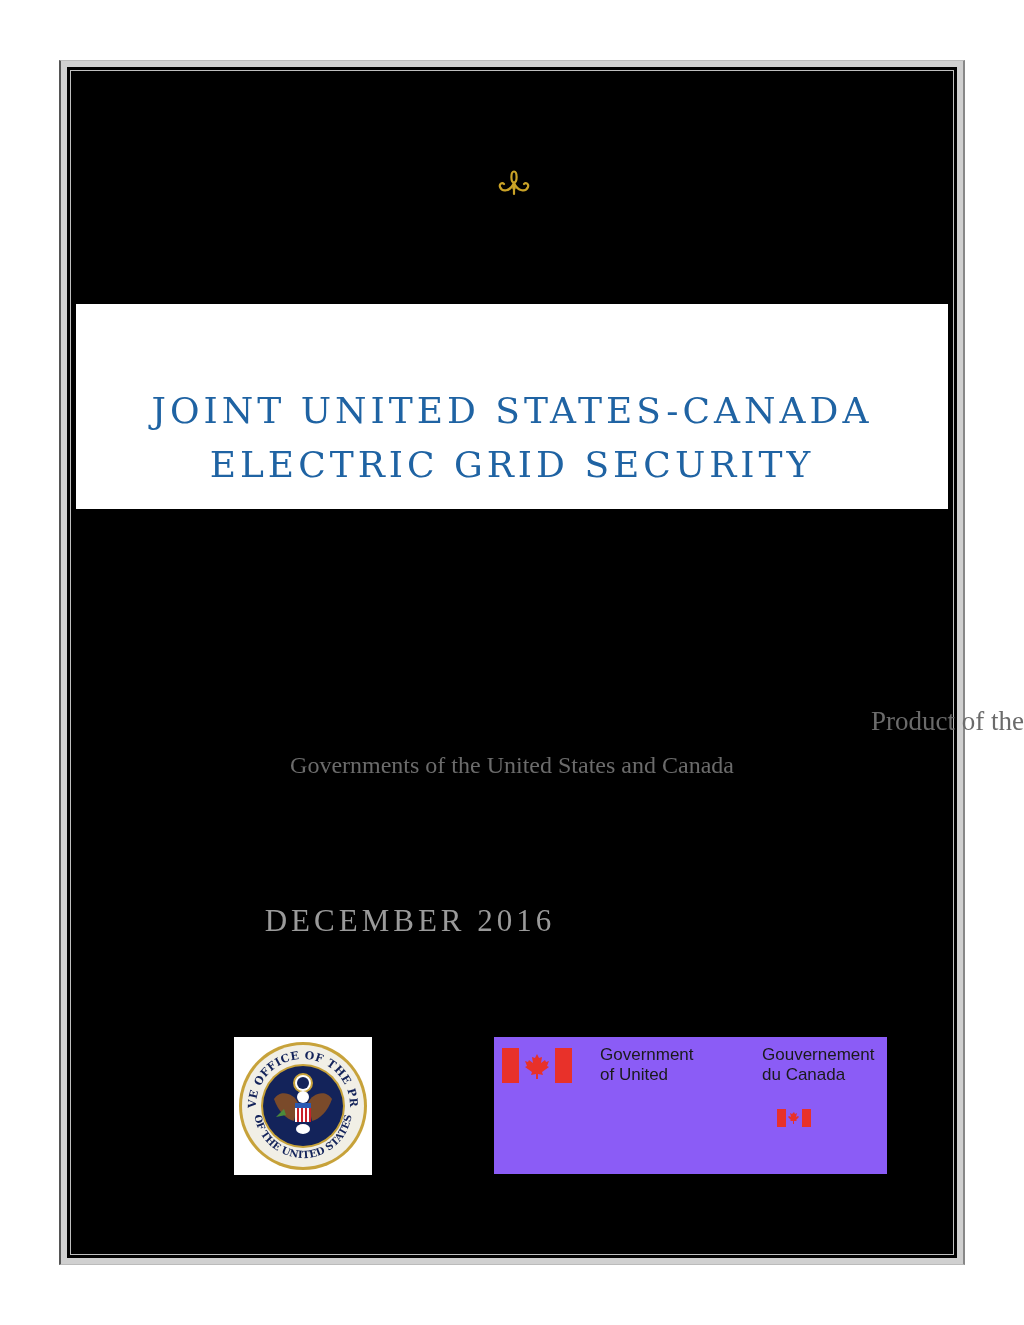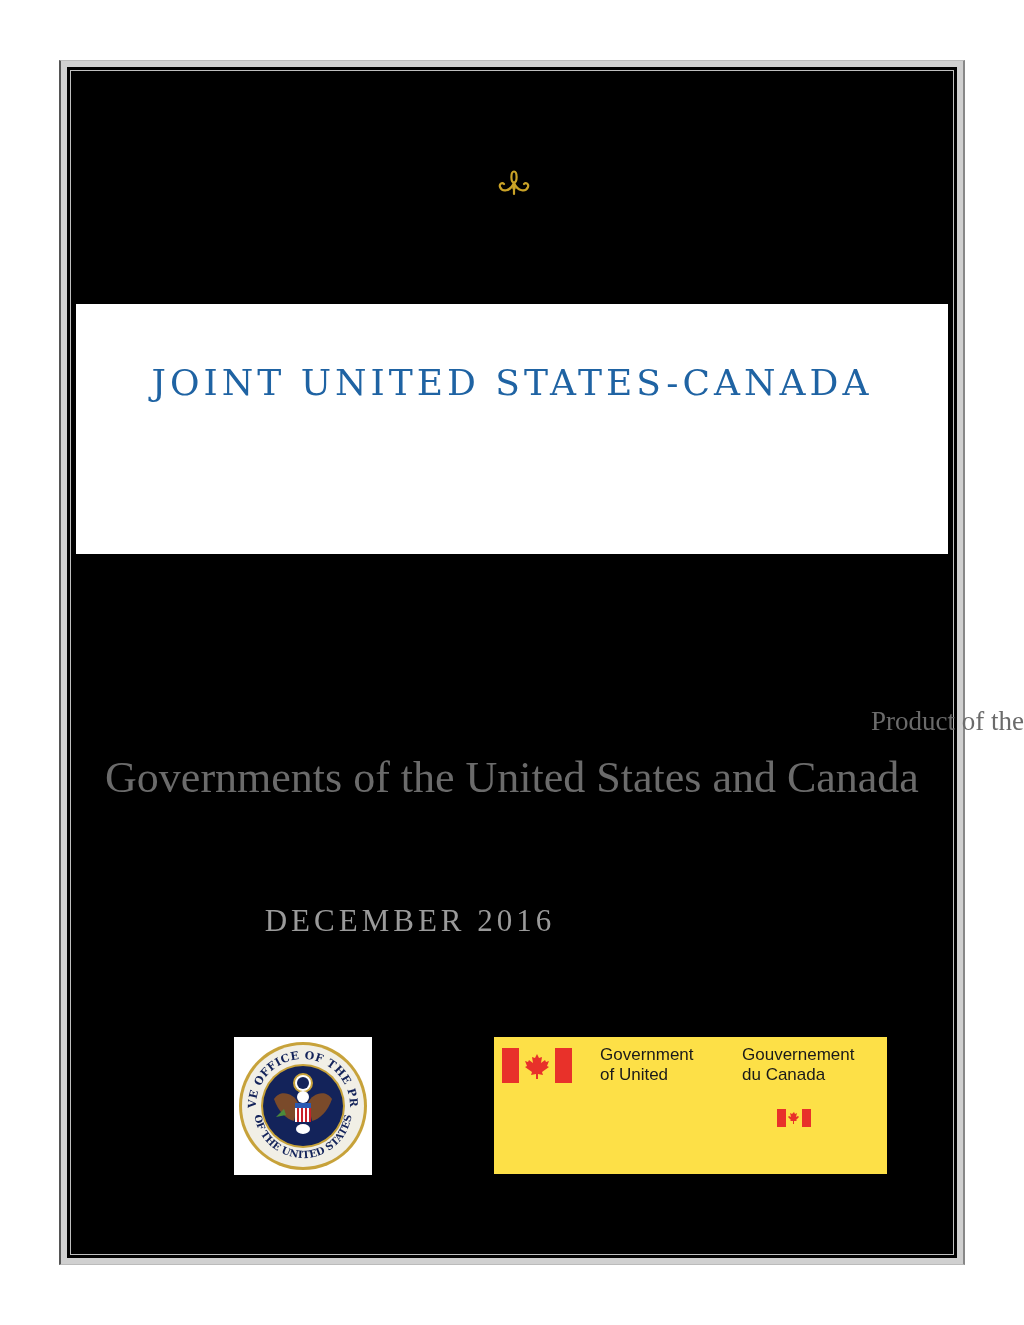--- a/index.html
+++ b/index.html
@@ -18,54 +18,54 @@
     position: absolute; left: 3px; top: 3px; right: 3px; bottom: 3px;
     border: 1px solid #bfbfbf; background: #000; box-sizing: border-box;
   }
   .cover {
     position: absolute; left: 71px; top: 71px; width: 882px; height: 1183px; background: #000;
   }
   .ornament {
     position: absolute; left: 496px; top: 170px; width: 36px; height: 28px;
   }
   .title-band {
-    position: absolute; left: 76px; top: 304px; width: 872px; height: 250px;
-    background: #ffffff; text-align: center; box-sizing: border-box; padding-top: 52px;
+    position: absolute; left: 76px; top: 304px; width: 872px; height: 205px;
+    background: #ffffff; text-align: center; box-sizing: border-box; padding-top: 80px;
   }
   .title-line {
     font-family: "DejaVu Serif", "Liberation Serif", serif;
     color: #1f63a3; font-size: 36px; letter-spacing: 4px; line-height: 54px;
     font-weight: normal; margin: 0;
   }
   .product-of {
     position: absolute; left: 0; width: 1024px; top: 706px; text-align: right;
     font-family: "Liberation Serif", "DejaVu Serif", serif; font-size: 27px; color: #6b6b6b;
   }
   .governments {
     position: absolute; left: 0; width: 1024px; top: 752px; text-align: center;
-    font-family: "Liberation Serif", "DejaVu Serif", serif; font-size: 44px; color: #6b6b6b;
+    font-family: "Liberation Serif", "DejaVu Serif", serif; font-size: 24px; color: #6b6b6b;
   }
   .date {
     position: absolute; left: 0; width: 820px; top: 903px; text-align: center;
     font-family: "Liberation Serif", "DejaVu Serif", serif; font-size: 31px; color: #9a9a9a;
     letter-spacing: 4px;
   }
   .eop-logo {
     position: absolute; left: 234px; top: 1037px; width: 138px; height: 138px; background: #fff;
   }
   .canada-logo {
-    position: absolute; left: 494px; top: 1037px; width: 393px; height: 137px; background: #fde047;
+    position: absolute; left: 494px; top: 1037px; width: 393px; height: 137px; background: #8b5cf6;
   }
   .flag { position: absolute; left: 8px; top: 11px; width: 70px; height: 35px; }
   .gov-en, .gov-fr {
     position: absolute; top: 8px;
     font-family: "Liberation Sans", "DejaVu Sans", sans-serif; font-size: 17px; line-height: 20px; color: #1a1a1a;
   }
   .gov-en { left: 106px; }
-  .gov-fr { left: 248px; }
+  .gov-fr { left: 268px; }
   .wordmark {
     position: absolute; left: 78px; top: 60px;
     font-family: "Liberation Serif", "DejaVu Serif", serif; font-size: 66px; color: #111; letter-spacing: -1px;
   }
   .wordmark-flag { position: absolute; left: 283px; top: 72px; width: 34px; height: 18px; }
 </style>
 </head>
 <body>
 
 <div class="page-frame"></div>
@@ -79,20 +79,21 @@
     <ellipse cx="18" cy="7" rx="2.6" ry="5.5"></ellipse>
     <path d="M18 13 C14 22, 6 22, 4 17 C3 14, 6 12, 8 14"></path>
     <path d="M18 13 C22 22, 30 22, 32 17 C33 14, 30 12, 28 14"></path>
     <path d="M18 13 L18 24"></path>
   </g>
   <circle cx="18" cy="18" r="1.8" fill="#c9a227"></circle>
 </svg>
 
 <div class="title-band">
   <h1 class="title-line">JOINT UNITED STATES-CANADA</h1>
+  <h1 class="title-line">ELECTRIC GRID SECURITY</h1>
 </div>
 
 <div class="product-of">Product of the</div>
 <div class="governments">Governments of the United States and Canada</div>
 <div class="date">DECEMBER 2016</div>
 
 <div class="eop-logo">
   <svg width="138" height="138" viewBox="0 0 138 138">
     <defs>
       <path id="ringTop" d="M 22 69 A 47 47 0 0 1 116 69"></path>

